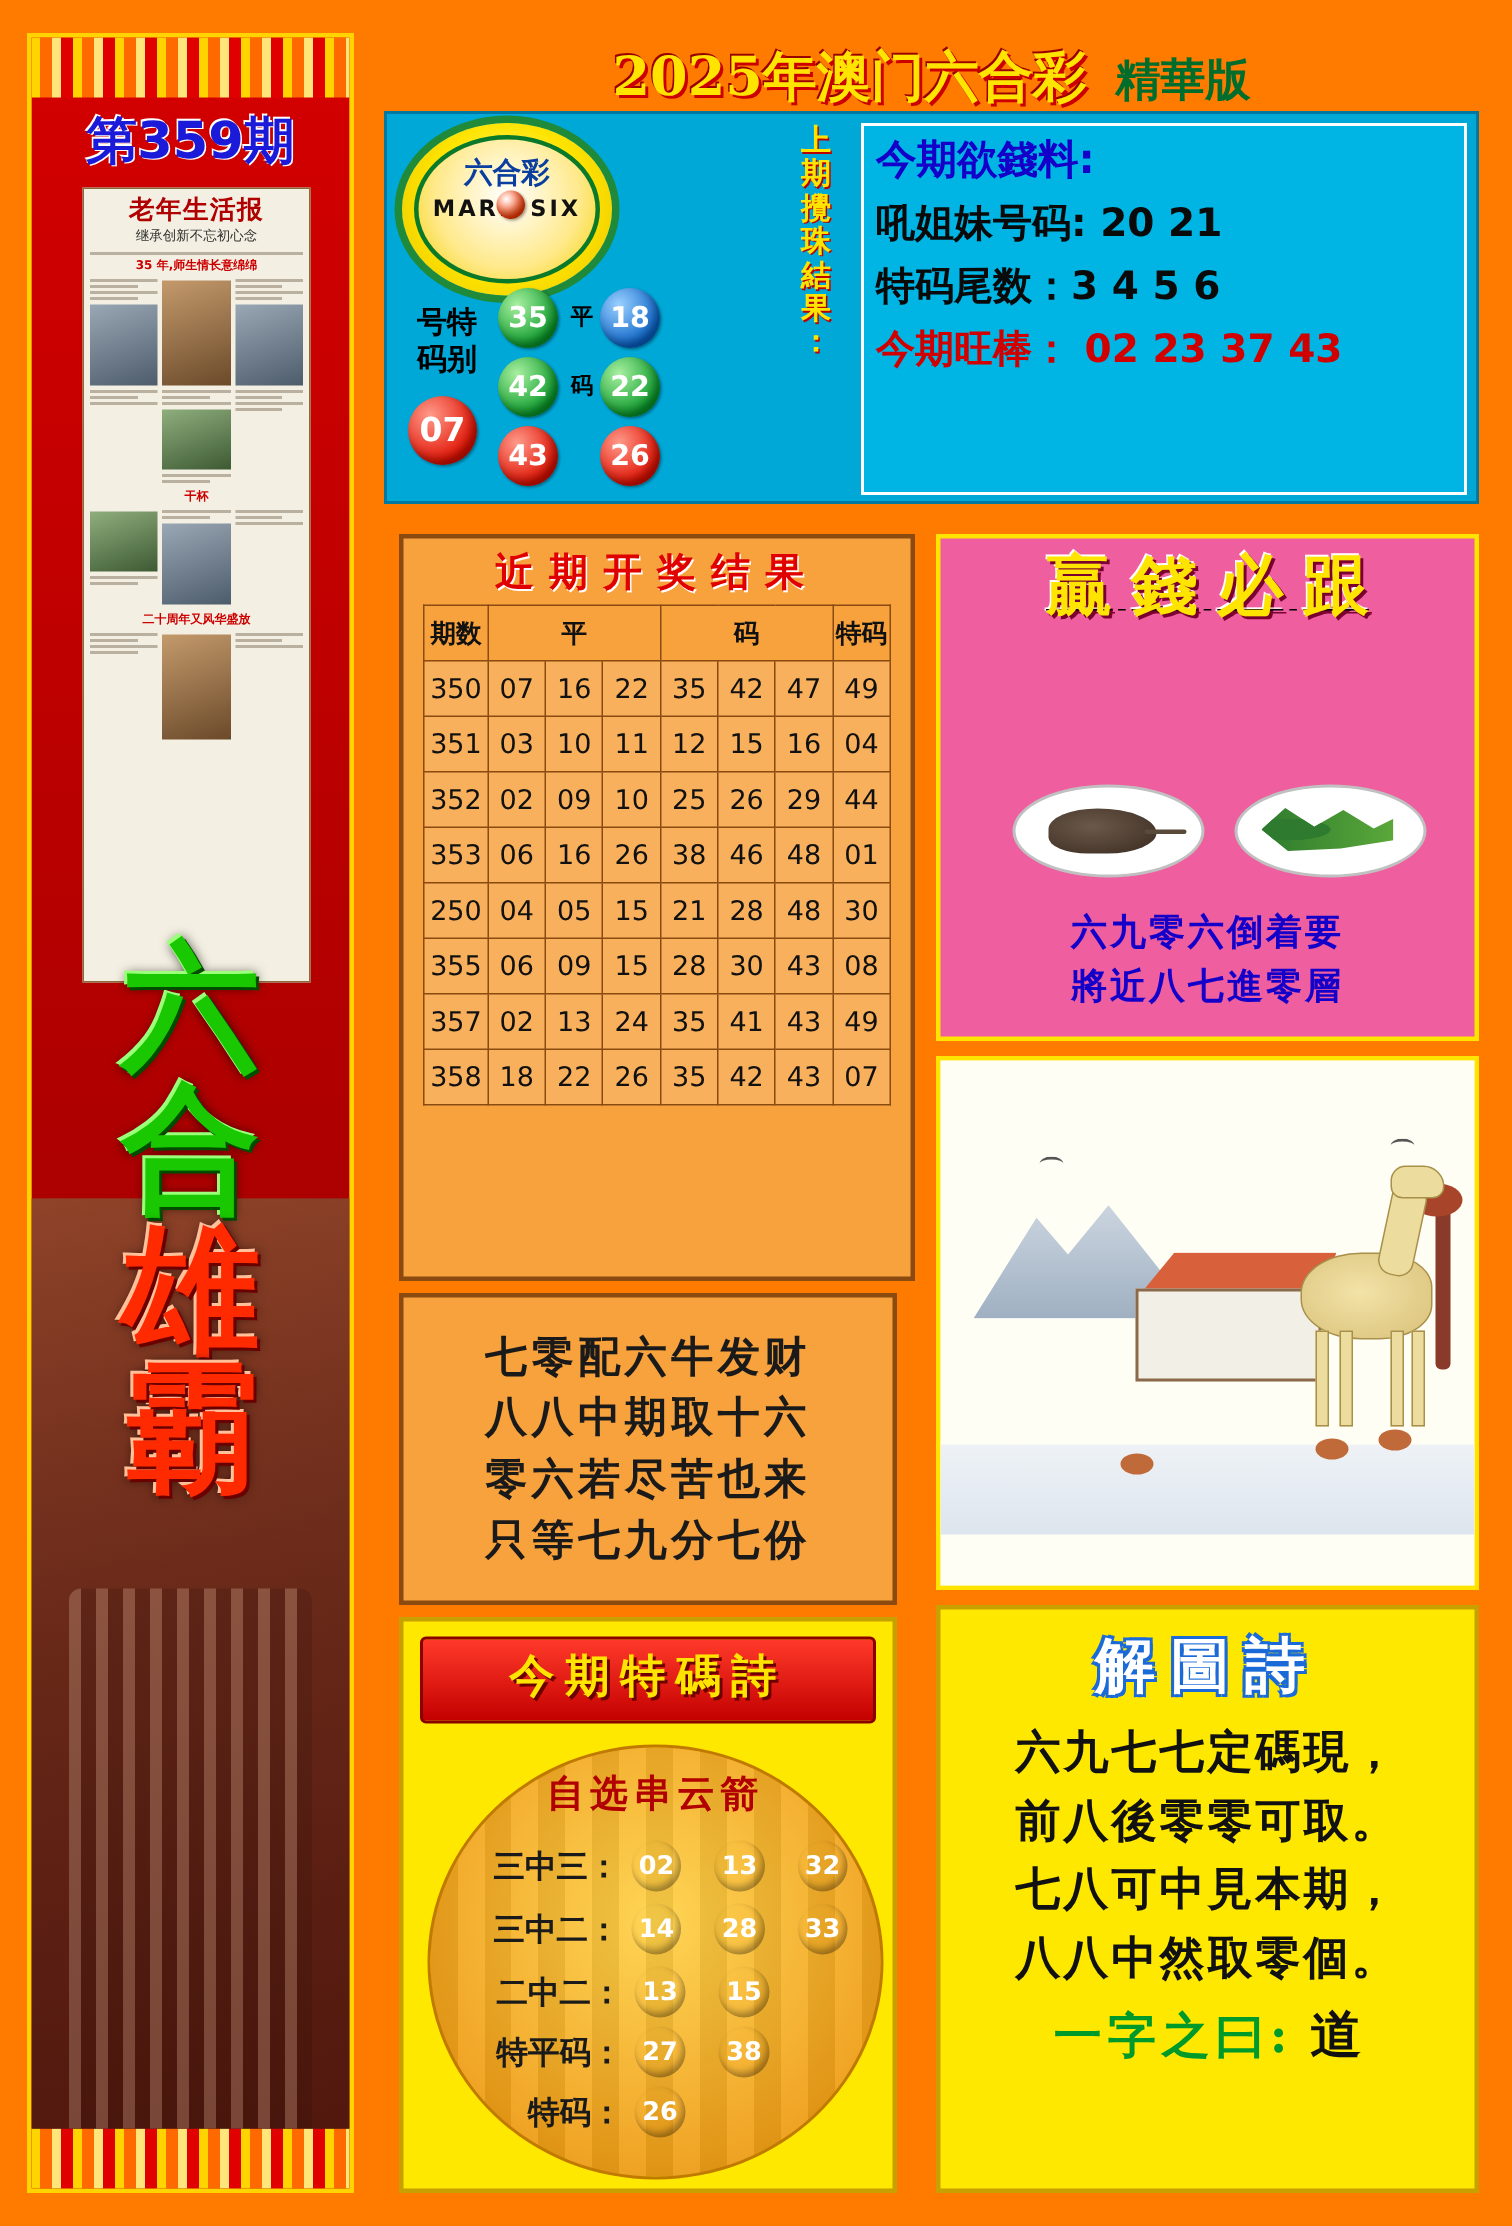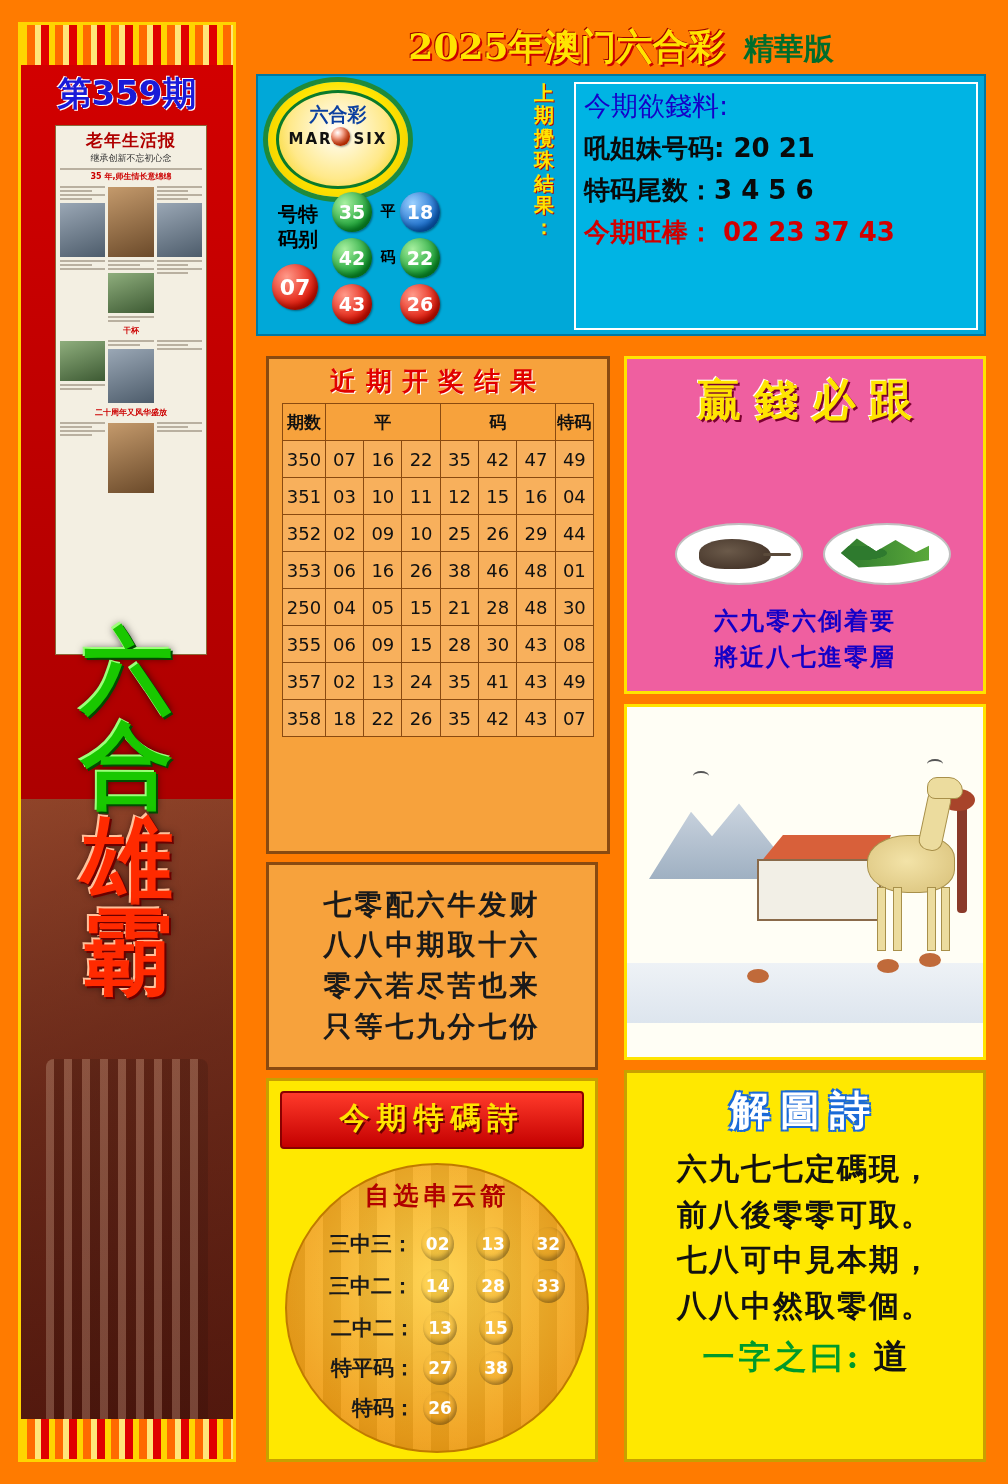--- a/index.html
+++ b/index.html
@@ -77,21 +77,21 @@
     text-shadow:
       2px 2px 0 #004d00, -2px -2px 0 #9cff7a,
       0 0 8px rgba(0,0,0,.7);
     font-family:"DejaVu Serif","Liberation Serif",serif;
   }
   .big-chars span.red{color:#ff2a00;text-shadow:2px 2px 0 #6b0000,-2px -2px 0 #ffc09a,0 0 8px rgba(0,0,0,.7);}
 
   
   .top-title{
     position:absolute;left:256px;top:26px;width:730px;height:46px;
-    text-align:center;line-height:40px;white-space:nowrap;
+    text-align:center;line-height:50px;white-space:nowrap;
   }
   .top-title .t1{font-size:36px;font-weight:bold;color:#ffe400;
     text-shadow:2px 2px 0 #c00,-1px -1px 0 #900;
     font-family:"DejaVu Serif","Liberation Serif",serif;}
   .top-title .t2{font-size:30px;font-weight:bold;color:#006d2c;margin-left:14px;
     font-family:"DejaVu Serif","Liberation Serif",serif;}
 
   
   .header-box{
     position:absolute;left:256px;top:74px;width:730px;height:262px;
@@ -143,21 +143,21 @@
   }
   .vert-title{
     position:absolute;left:266px;top:6px;width:40px;
     font-size:20px;font-weight:bold;color:#ffe400;
     text-shadow:1px 1px 0 #b00;line-height:1.12;text-align:center;
   }
   .info-panel{
     position:absolute;left:316px;top:6px;width:404px;height:248px;
     background:#00b4e4;border:2px solid #ffffff;box-sizing:border-box;padding:4px 8px;
   }
-  .info-panel .l1{font-size:27px;font-weight:normal;color:#1400c8;}
+  .info-panel .l1{font-size:27px;font-weight:bold;color:#1400c8;}
   .info-panel .l2{font-size:30px;font-weight:bold;color:#d10000;margin-top:5px;}
   .info-panel .l3{font-size:26px;font-weight:bold;color:#0a0a0a;margin-top:7px;}
   .info-panel .l4{font-size:26px;font-weight:bold;color:#0a0a0a;margin-top:7px;}
   .info-panel .l5{font-size:26px;font-weight:bold;color:#d10000;margin-top:7px;}
 
   
   .results{
     position:absolute;left:266px;top:356px;width:344px;height:498px;
     background:#f7a23c;border:3px solid #8a4a10;box-sizing:border-box;
   }
@@ -230,21 +230,21 @@
     font-size:17px;font-weight:bold;color:#fff;margin-right:22px;
     box-shadow:inset -2px -3px 5px rgba(0,0,0,.35);
   }
 
   
   .pink-box{
     position:absolute;left:624px;top:356px;width:362px;height:338px;
     background:#ef5fa0;border:3px solid #ffe400;box-sizing:border-box;
   }
   .pink-title{
-    text-align:center;padding-top:12px;white-space:nowrap;
+    text-align:center;padding-top:2px;white-space:nowrap;text-decoration:underline;
   }
   .pink-title span{
     font-size:44px;font-weight:bold;color:#ffe400;
     text-shadow:2px 2px 0 #7a0030,-1px -1px 0 #fff;
     margin:0 4px;font-family:"DejaVu Serif","Liberation Serif",serif;
   }
   .pink-sub{text-align:center;margin-top:2px;}
   .pink-sub span{
     font-size:38px;font-weight:bold;color:#009a2a;
     text-shadow:1px 1px 0 #fff;margin:0 26px;

